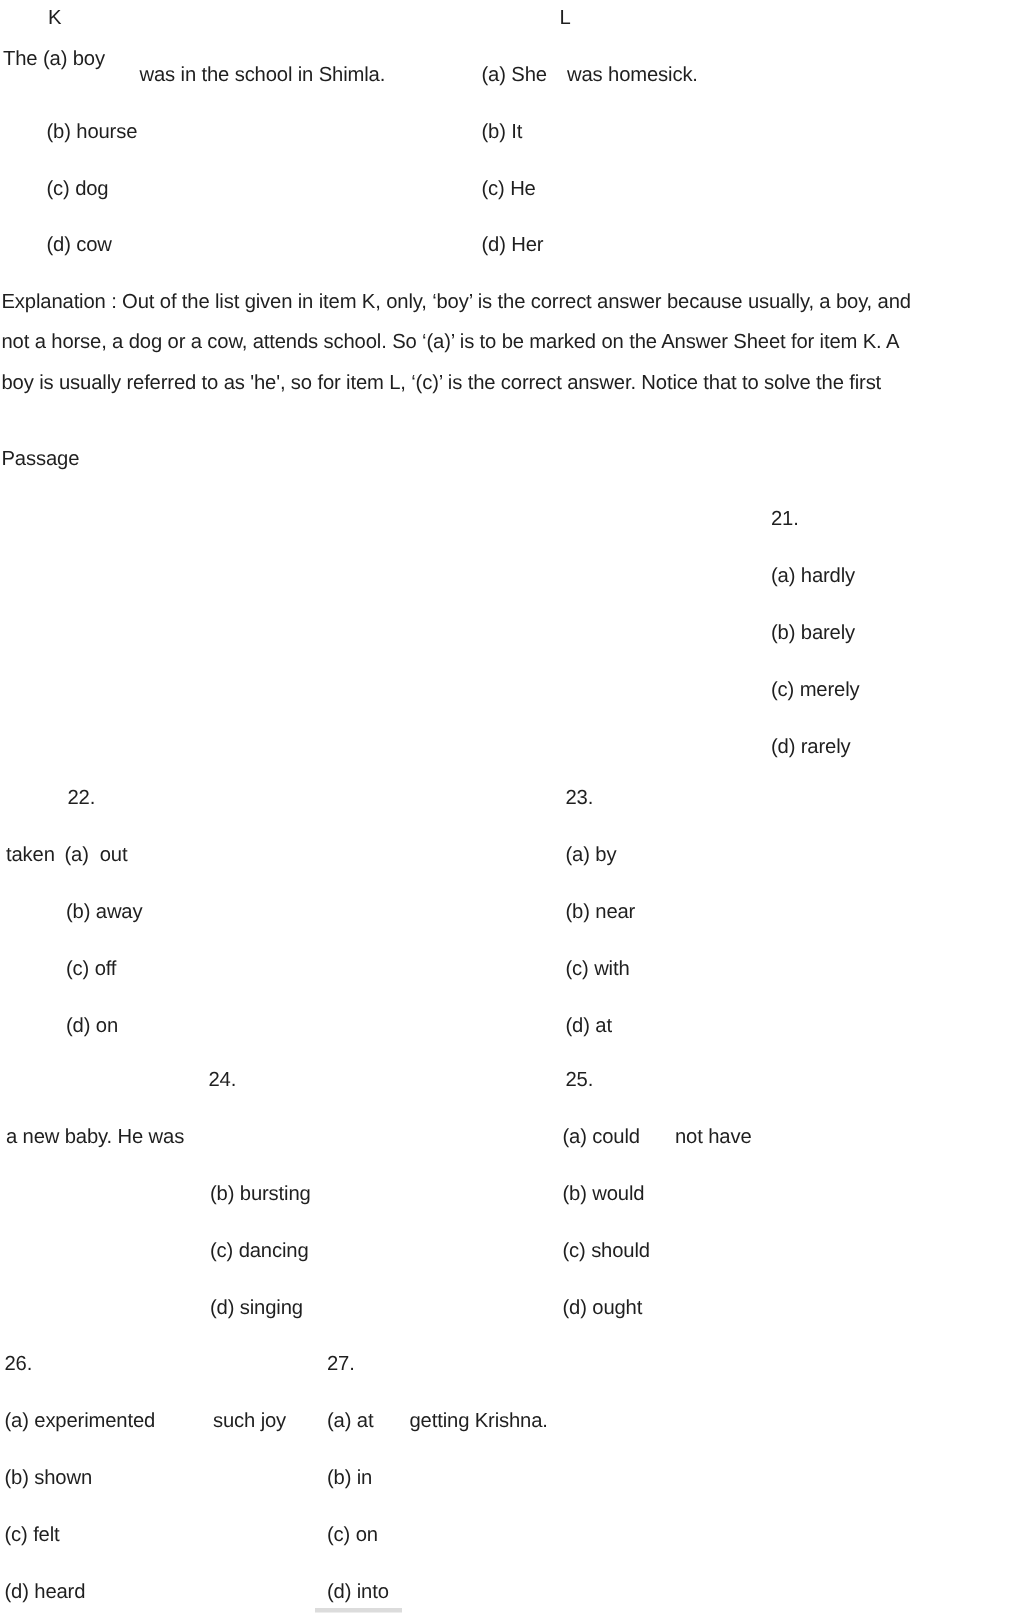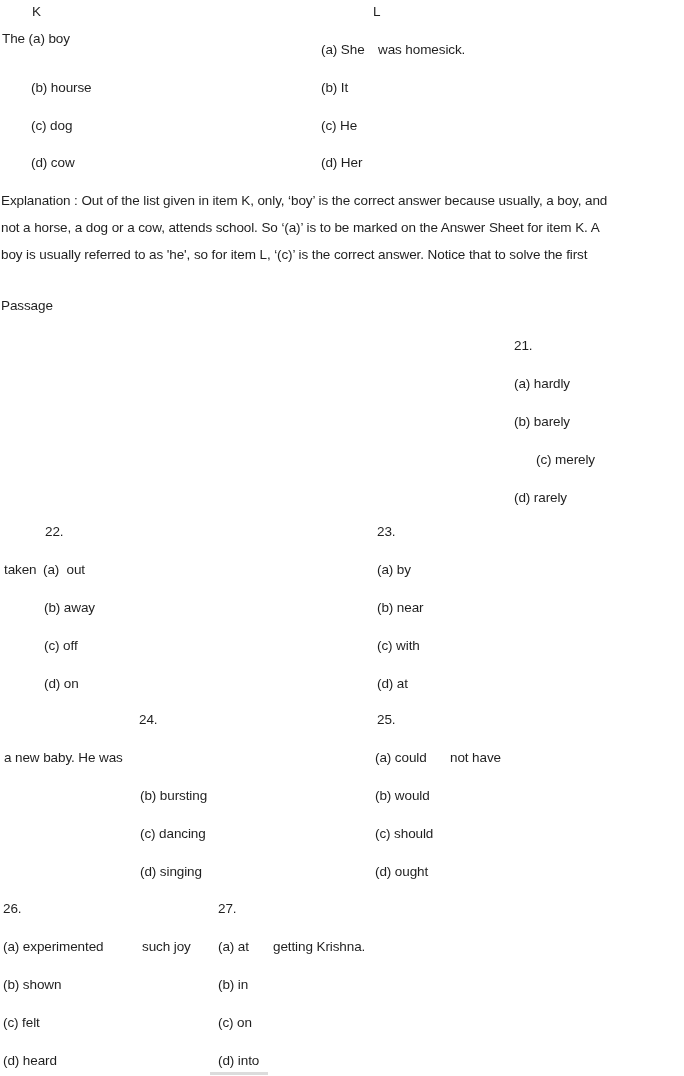--- a/index.html
+++ b/index.html
@@ -31,40 +31,41 @@
 </style>
 </head>
 <body>
 
 <div class="page">
 
   <span class="run" style="left:32px;top:3px">K</span>
   <span class="run" style="left:373px;top:3px">L</span>
 
   <span class="run" style="left:2px;top:30px">The (a) boy</span>
+  <span class="run" style="left:93px;top:41px">was in the school in Shimla.</span>
   <span class="run" style="left:321px;top:41px">(a) She</span>
   <span class="run" style="left:378px;top:41px">was homesick.</span>
 
   <span class="run" style="left:31px;top:79px">(b) hourse</span>
   <span class="run" style="left:321px;top:79px">(b) It</span>
   <span class="run" style="left:31px;top:117px">(c) dog</span>
   <span class="run" style="left:321px;top:117px">(c) He</span>
   <span class="run" style="left:31px;top:154px">(d) cow</span>
   <span class="run" style="left:321px;top:154px">(d) Her</span>
 
   <span class="run" style="left:1px;top:192px">Explanation : Out of the list given in item K, only, ‘boy’ is the correct answer because usually, a boy, and</span>
   <span class="run" style="left:1px;top:219px">not a horse, a dog or a cow, attends school. So ‘(a)’ is to be marked on the Answer Sheet for item K. A</span>
   <span class="run" style="left:1px;top:246px">boy is usually referred to as 'he', so for item L, ‘(c)’ is the correct answer. Notice that to solve the first</span>
 
   <span class="run" style="left:1px;top:297px">Passage</span>
 
   <span class="run" style="left:514px;top:337px">21.</span>
   <span class="run" style="left:514px;top:375px">(a) hardly</span>
   <span class="run" style="left:514px;top:413px">(b) barely</span>
-  <span class="run" style="left:536px;top:451px">(c) merely</span>
+  <span class="run" style="left:514px;top:451px">(c) merely</span>
   <span class="run" style="left:514px;top:489px">(d) rarely</span>
 
   <span class="run" style="left:45px;top:523px">22.</span>
   <span class="run" style="left:377px;top:523px">23.</span>
 
   <span class="run" style="left:4px;top:561px">taken</span>
   <span class="run" style="left:43px;top:561px">(a)  out</span>
   <span class="run" style="left:377px;top:561px">(a) by</span>
 
   <span class="run" style="left:44px;top:599px">(b) away</span>

